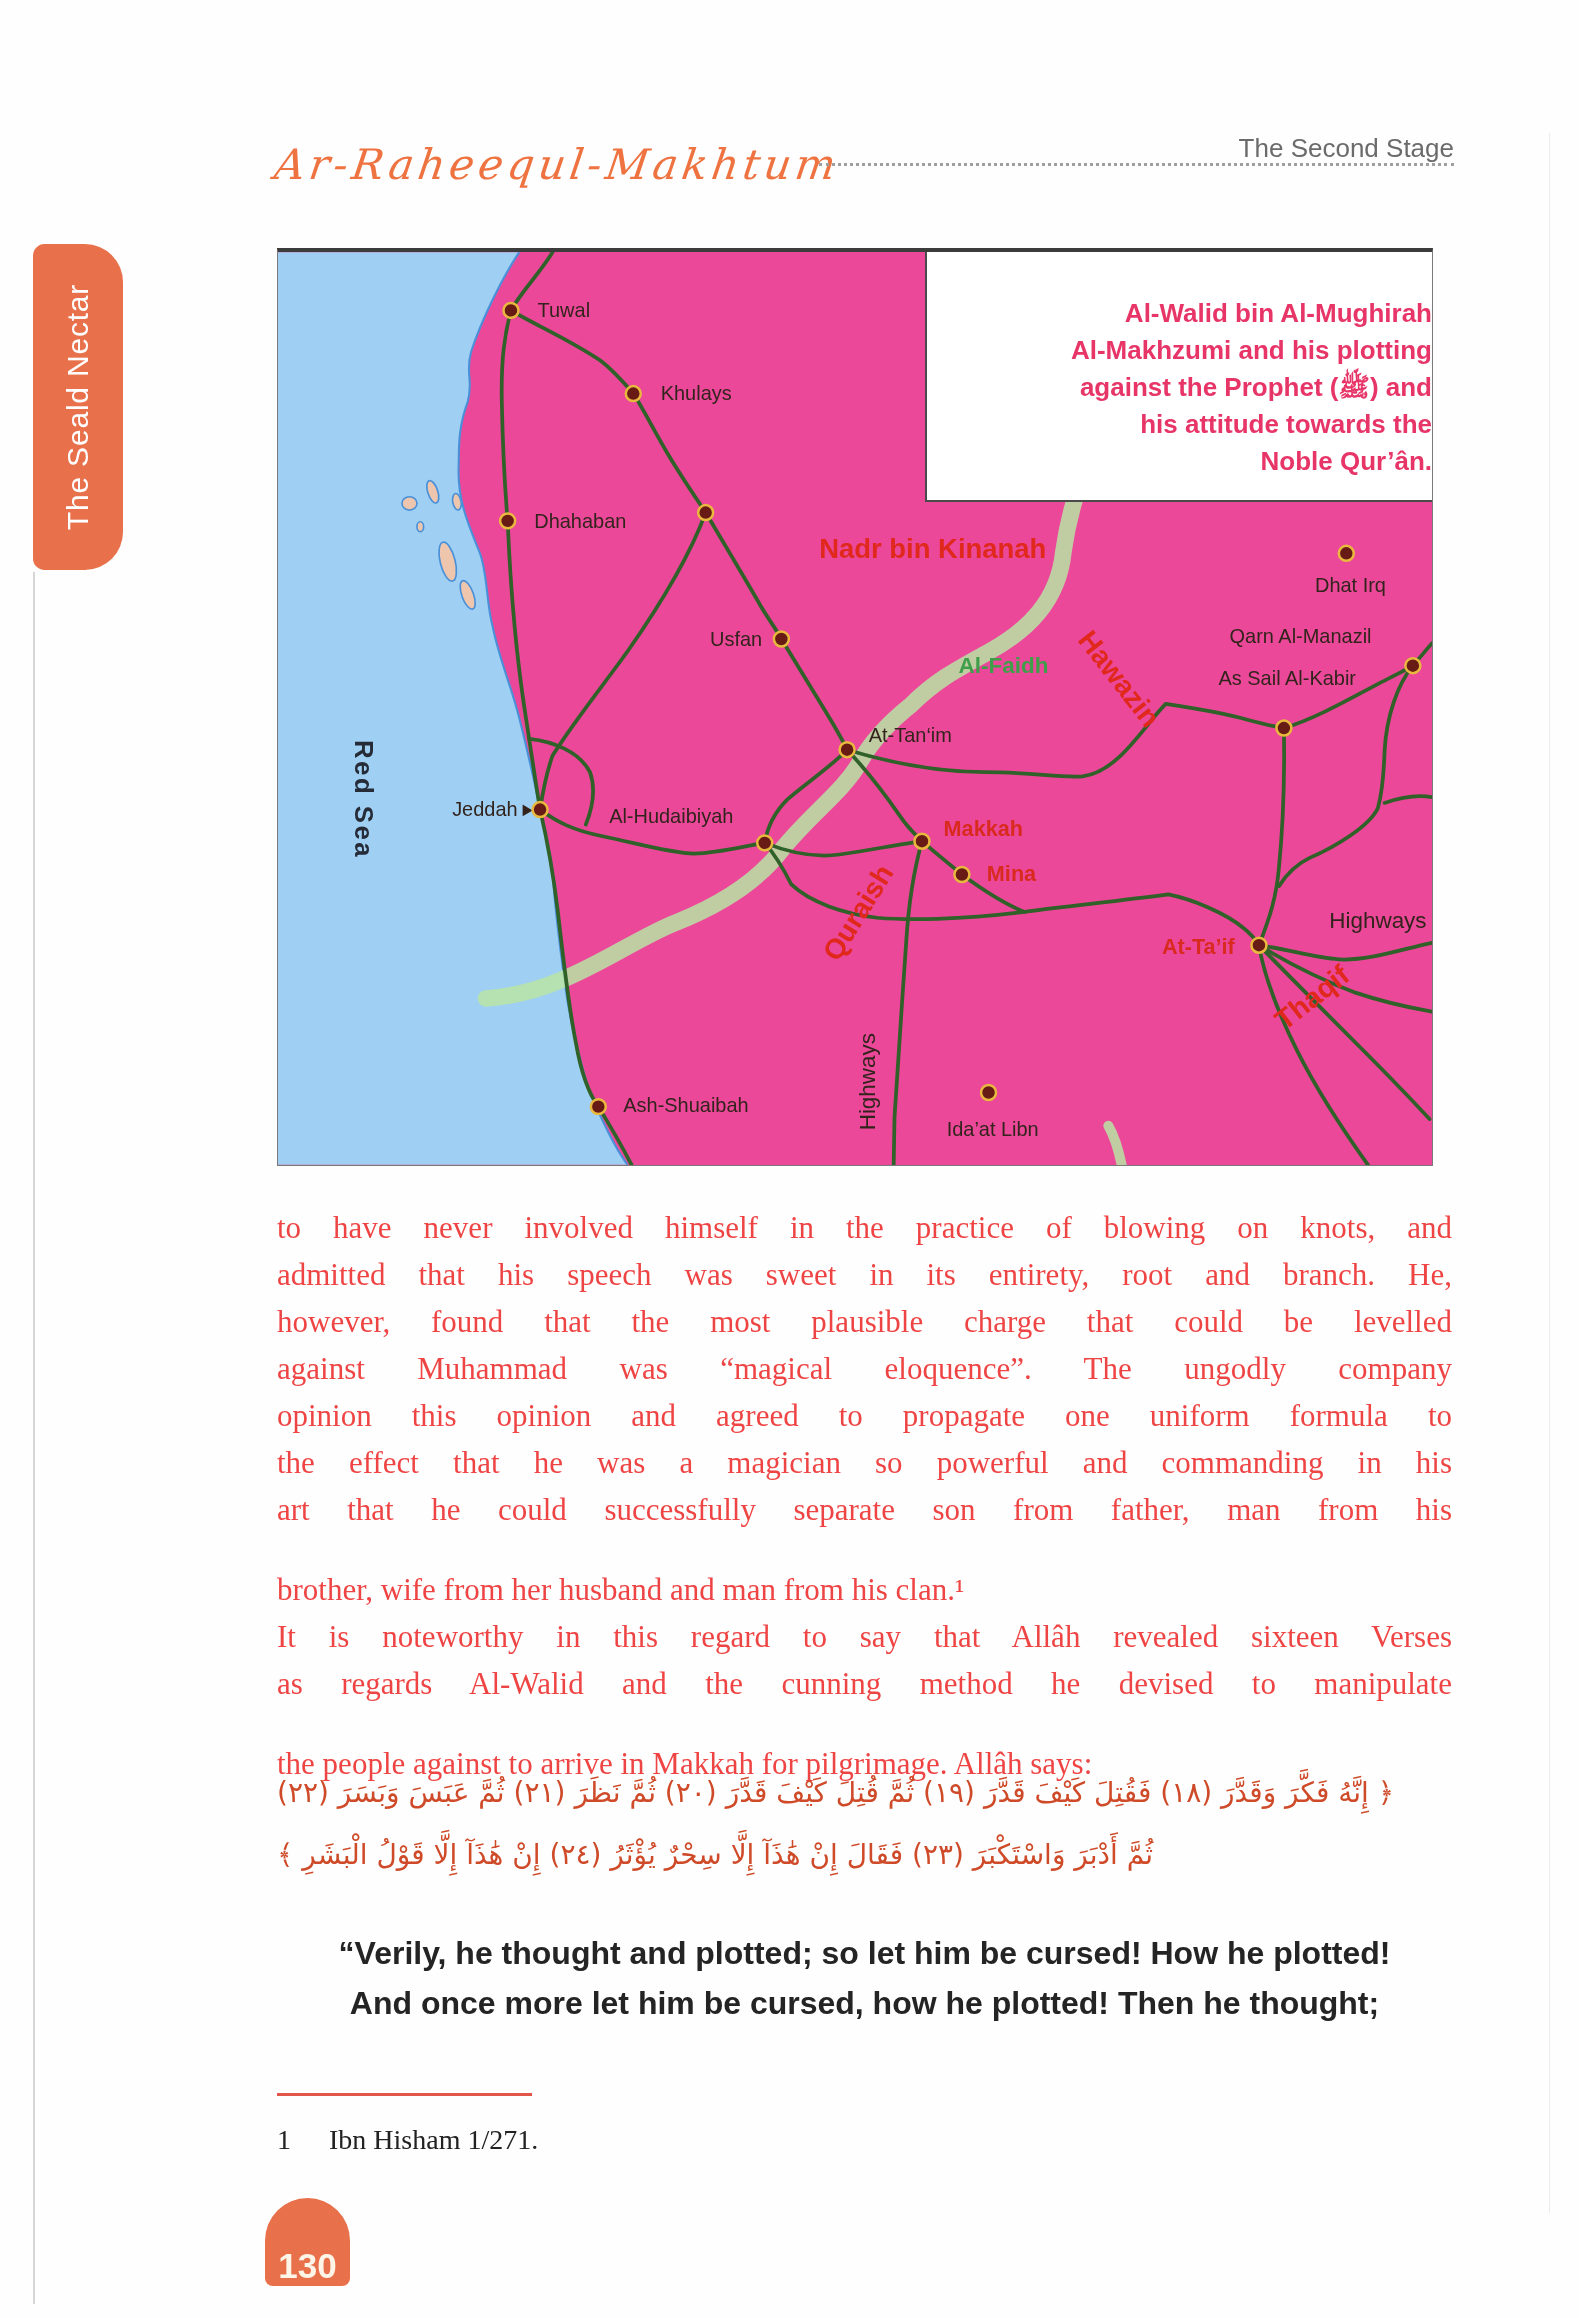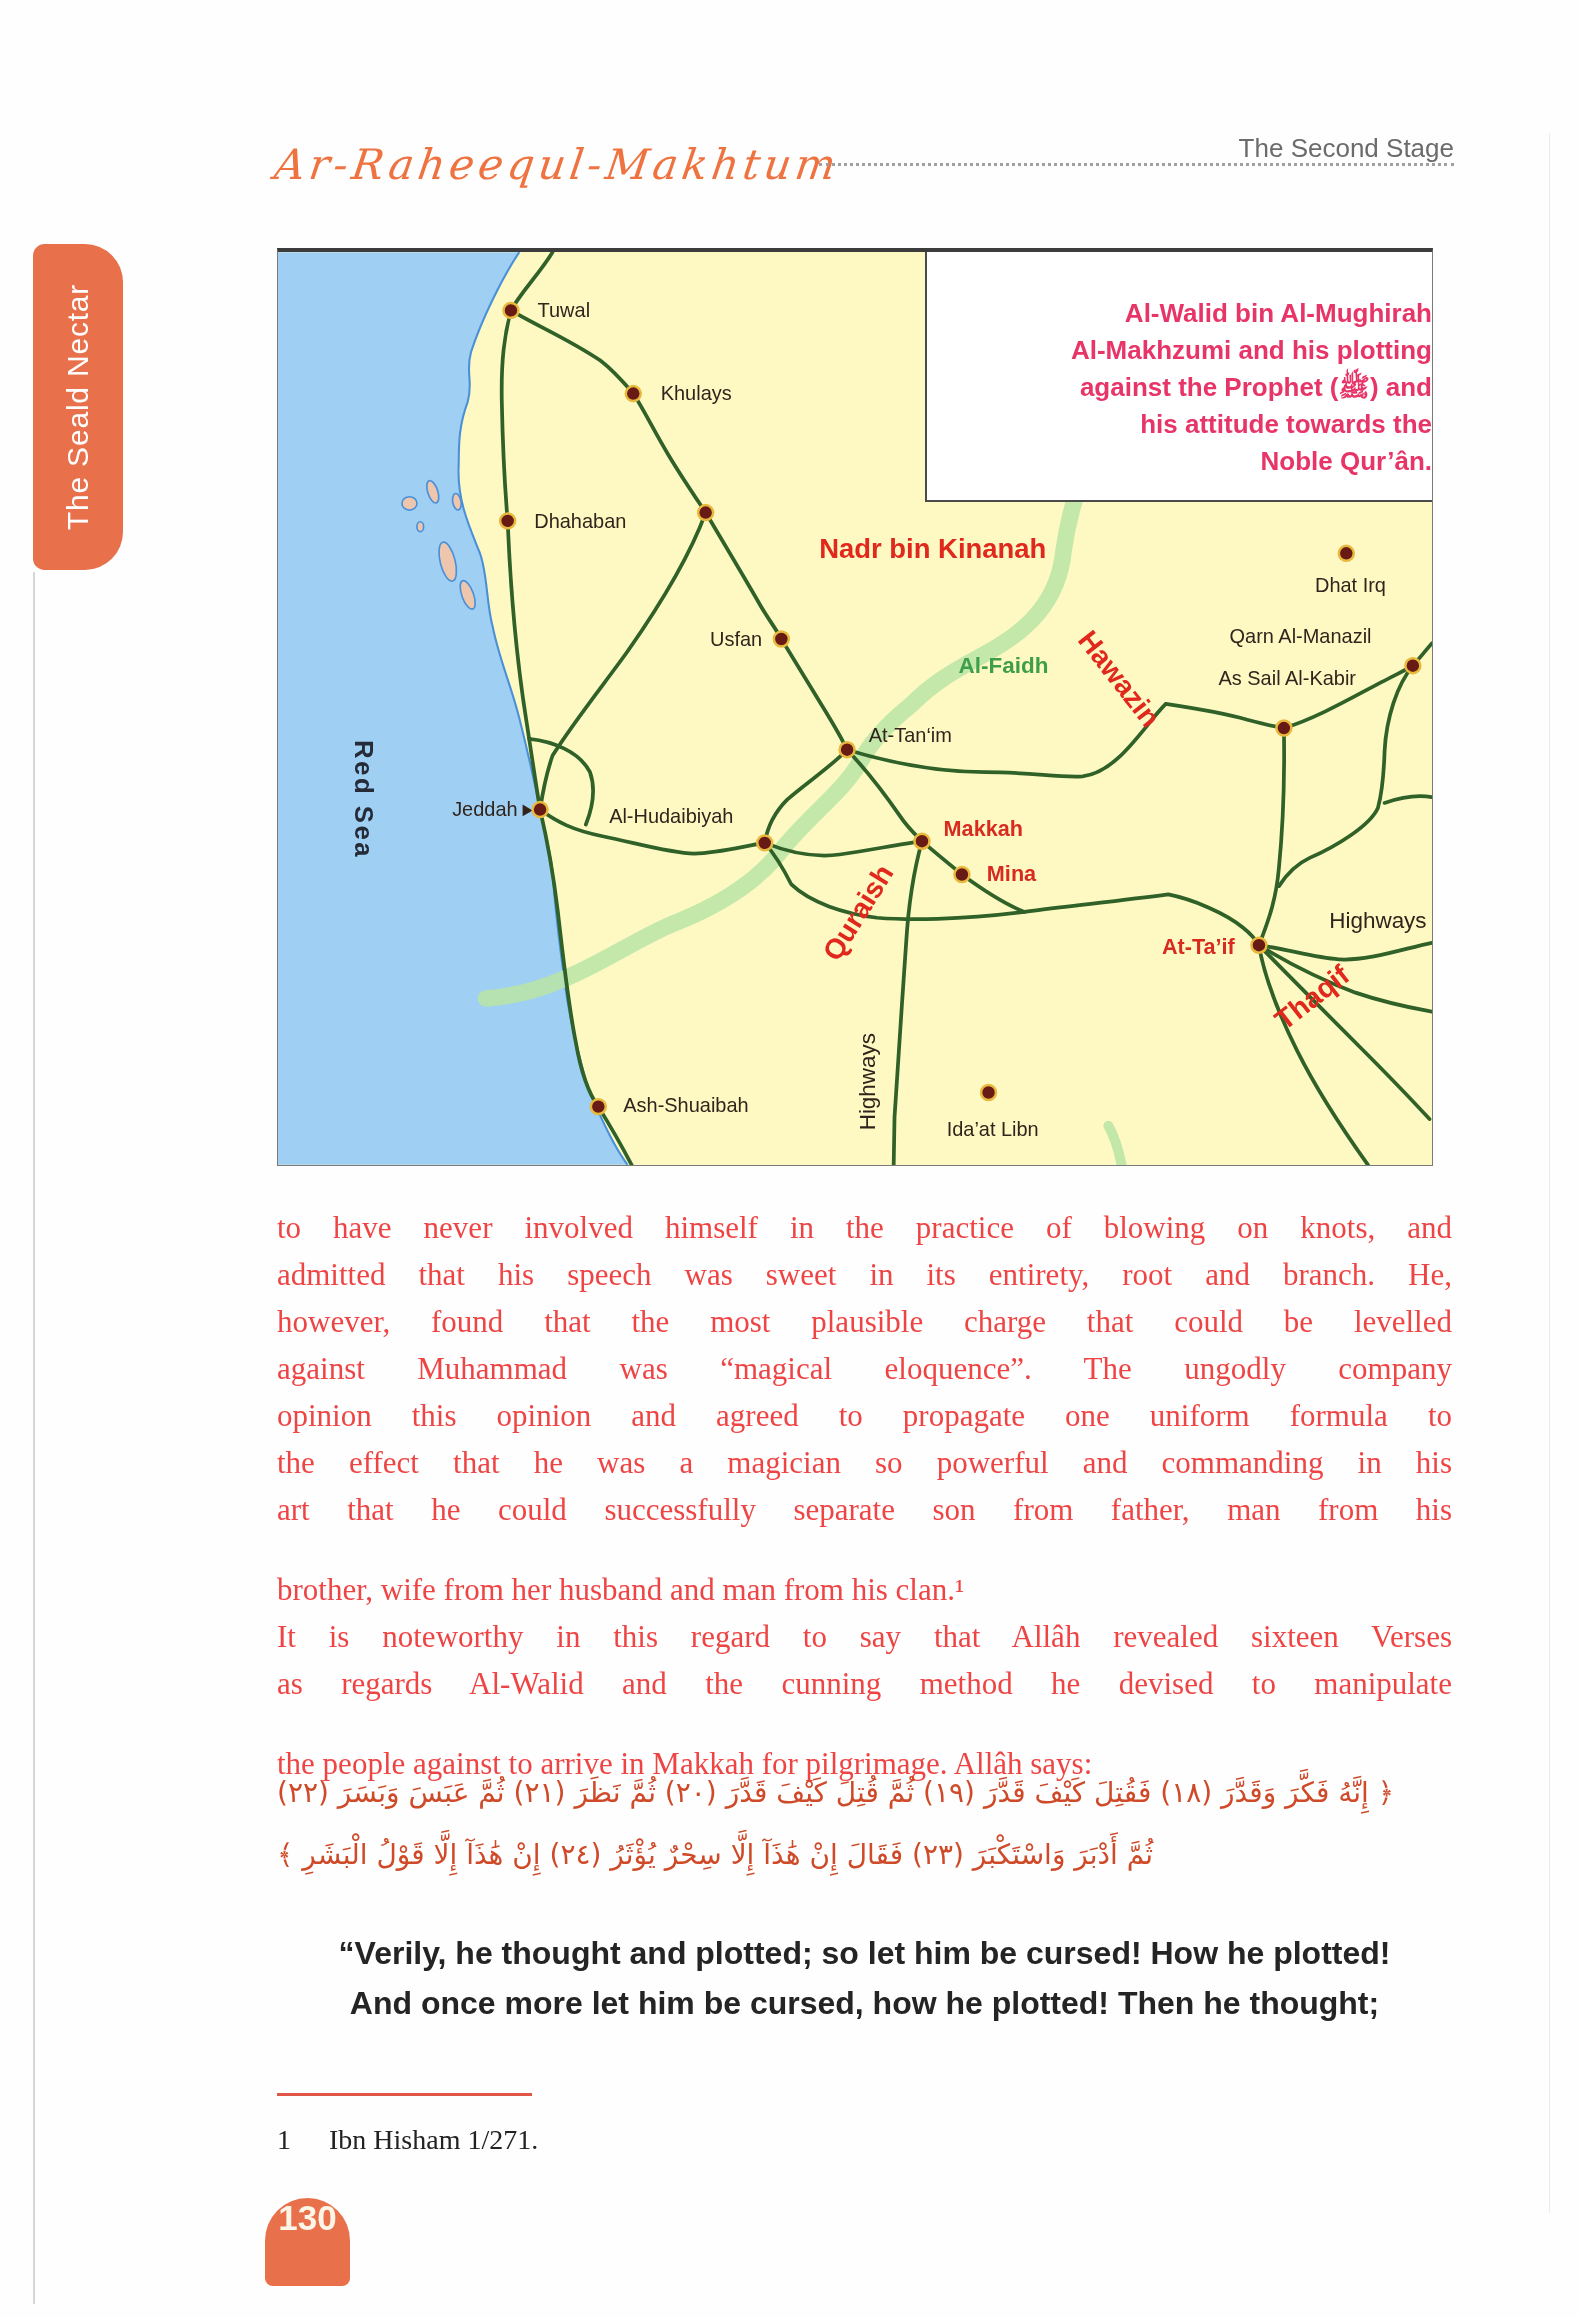--- a/index.html
+++ b/index.html
@@ -19,21 +19,21 @@
   #side-tab{position:absolute;left:33px;top:244px;width:90px;height:326px;
     background:#e8714b;border-radius:11.6px 38px 38px 11.6px;
     display:flex;align-items:center;justify-content:center;}
   #side-tab span{transform:rotate(-90deg);white-space:nowrap;color:#ffffff;
     font-size:30px;letter-spacing:0.8px;}
   #page-edge-line{position:absolute;left:33px;top:572px;width:1.7px;height:1732px;background:#d6d6d6;}
   #right-edge-line{position:absolute;left:1549px;top:133px;width:0.8px;height:2080px;background:#ececec;}
 
   
   #map{position:absolute;left:277px;top:248px;width:1154px;height:913px;
-    border:1.7px solid #7a7a7a;border-top:4.2px solid #3c3c3c;box-sizing:content-box;background:#fef9c3;}
+    border:1.7px solid #7a7a7a;border-top:4.2px solid #3c3c3c;box-sizing:content-box;background:#ec4899;}
   #map svg{position:absolute;left:0;top:0;}
   .dot{fill:#681b15;stroke:#e9b93e;stroke-width:3;}
   .place{font-family:"Liberation Sans",sans-serif;font-size:24px;fill:#32241c;}
   .place.red{fill:#d92a1f;font-weight:bold;font-size:26px;}
   .region-red{fill:#e0281c;font-weight:bold;font-family:"Liberation Sans",sans-serif;}
   .region-green{fill:#3f9e49;font-weight:600;font-family:"Liberation Sans",sans-serif;}
   .sea-label{fill:#262b38;font-weight:bold;letter-spacing:3px;font-family:"Liberation Sans",sans-serif;}
   .dark-label{fill:#32241c;font-family:"Liberation Sans",sans-serif;}
   #map-title-box{position:absolute;right:0;top:0;width:507px;height:250px;background:#ffffff;
     border-left:2.5px solid #4a4a4a;border-bottom:2.5px solid #4a4a4a;text-align:center;
@@ -58,21 +58,21 @@
     line-height:50px;color:#242424;}
 
   
   #footnote-rule{position:absolute;left:277px;top:2093px;width:255px;height:3.3px;background:#e2564a;}
   #footnote{position:absolute;left:277px;top:2113px;width:749px;
     font-family:"Liberation Serif","DejaVu Serif",serif;font-size:28px;color:#222;margin-top:11px;}
   #footnote .fnum{display:inline-block;width:52px;}
 
   
   #page-badge{position:absolute;left:265px;top:2198px;width:85px;height:88px;background:#e8714b;
-    border-radius:45px 45px 8.3px 8.3px;display:flex;align-items:flex-start;justify-content:center;}
+    border-radius:45px 45px 8.3px 8.3px;display:flex;align-items:flex-end;justify-content:center;}
   #page-badge span{color:#fdf6e8;font-size:35px;font-weight:bold;}
 </style>
 </head>
 <body>
 
 <div id="page">
 
   <div id="script-title">Ar-Raheequl-Makhtum</div>
   <div id="header-dots"></div>
   <div id="stage-label">The Second Stage</div>

